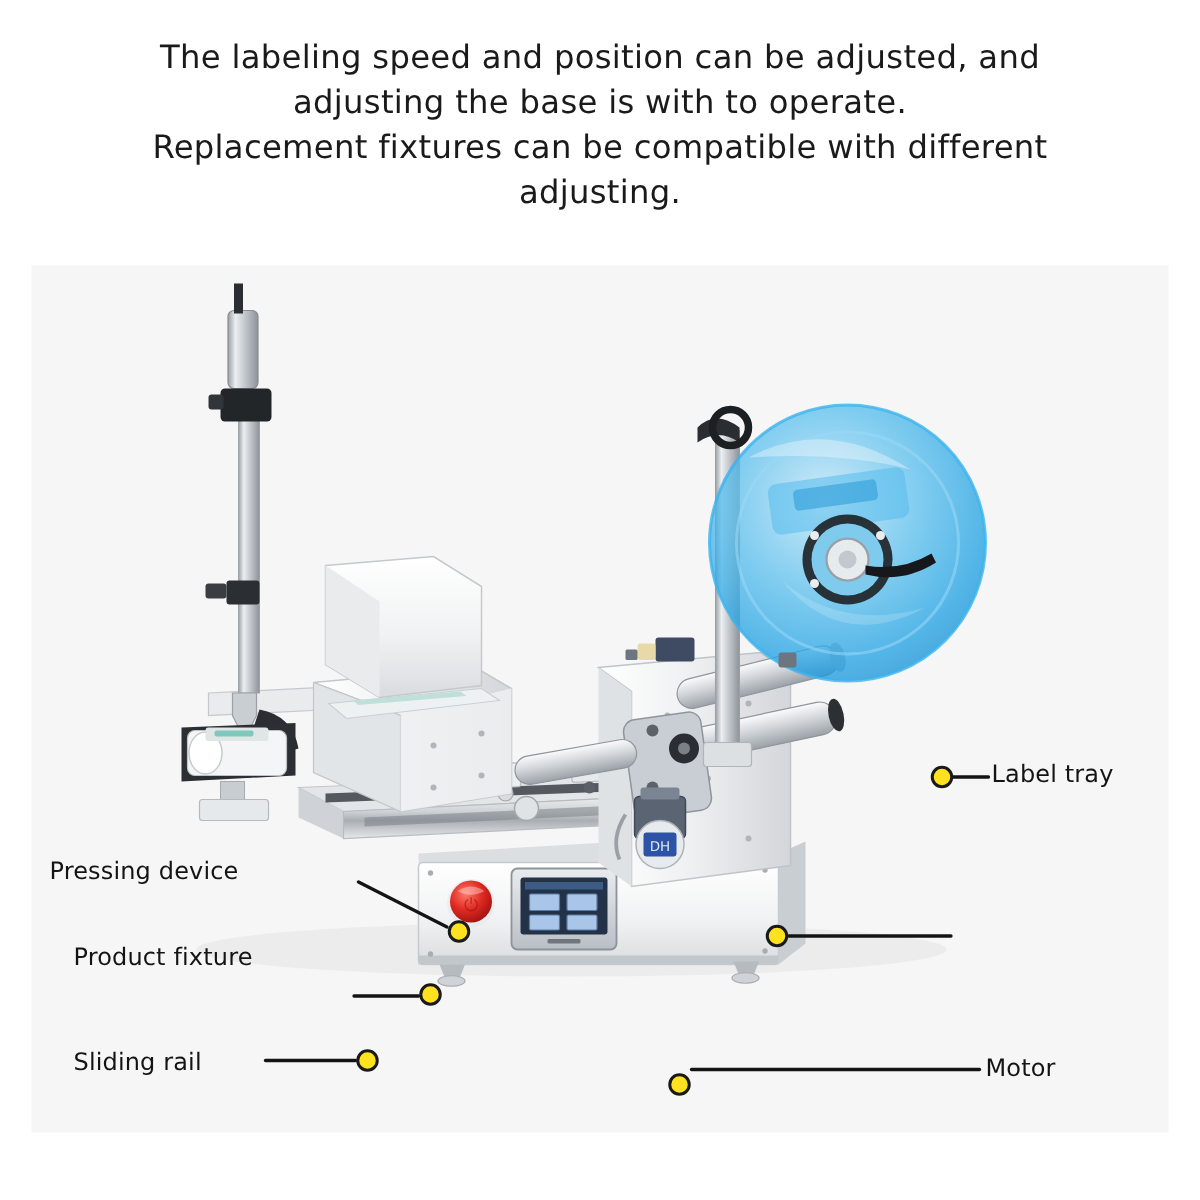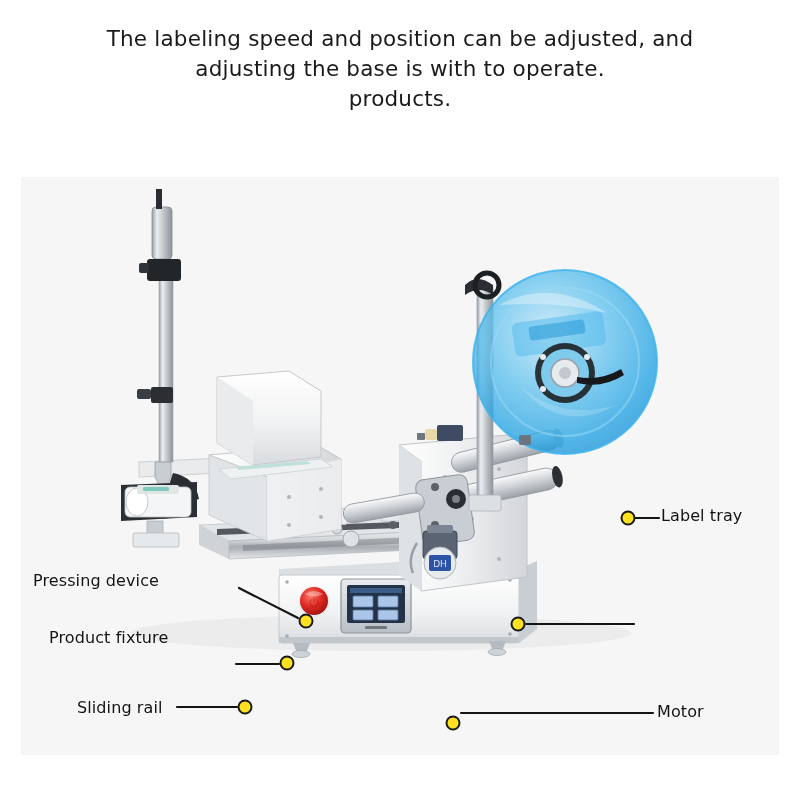--- a/index.html
+++ b/index.html
@@ -69,21 +69,22 @@
   svg.leaders { position: absolute; left: 0; top: 0; pointer-events: none; }
 </style>
 </head>
 <body>
 
 <div id="root">
 
   <div class="header">
     <span class="hline">The labeling speed and position can be adjusted, and</span>
     <span class="hline">adjusting the base is with to operate.</span>
-    <span class="hline">products.</span>
+    <span class="hline">Replacement fixtures can be compatible with different</span>
+    <span class="hline">adjusting.</span>
   </div>
 
   <div class="panel">
     <div class="scene">
 
       <svg class="photo" width="758" height="578" viewBox="0 0 758 578">
         <defs>
           <linearGradient id="gBody" x1="0" y1="0" x2="0" y2="1">
             <stop offset="0%" stop-color="#ffffff"></stop>
             <stop offset="55%" stop-color="#f1f2f3"></stop>
@@ -345,20 +346,20 @@
           <circle cx="607" cy="341" r="6.5"></circle>
           <circle cx="497" cy="447" r="6.5"></circle>
           <circle cx="432" cy="546" r="6.5"></circle>
           <circle cx="503" cy="594" r="6.5"></circle>
           <circle cx="374" cy="603" r="6.5"></circle>
         </g>
       </svg>
 
       <div class="callout" style="left:12px; top:392px;">Pressing device</div>
       <div class="callout" style="left:28px; top:449px;">Product fixture</div>
-      <div class="callout" style="left:28px; top:519px;margin-left:28px;">Sliding rail</div>
+      <div class="callout" style="left:28px; top:519px;">Sliding rail</div>
 
       <div class="callout" style="left:640px; top:327px;">Label tray</div>
       <div class="callout" style="left:636px; top:523px;">Motor</div>
 
     </div>
   </div>
 </div>
 
 </body></html>

